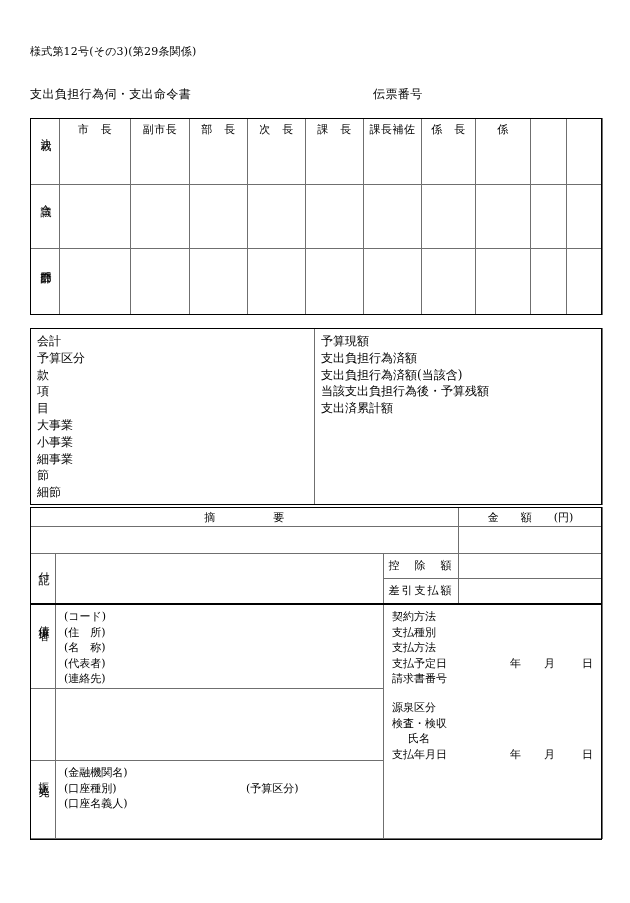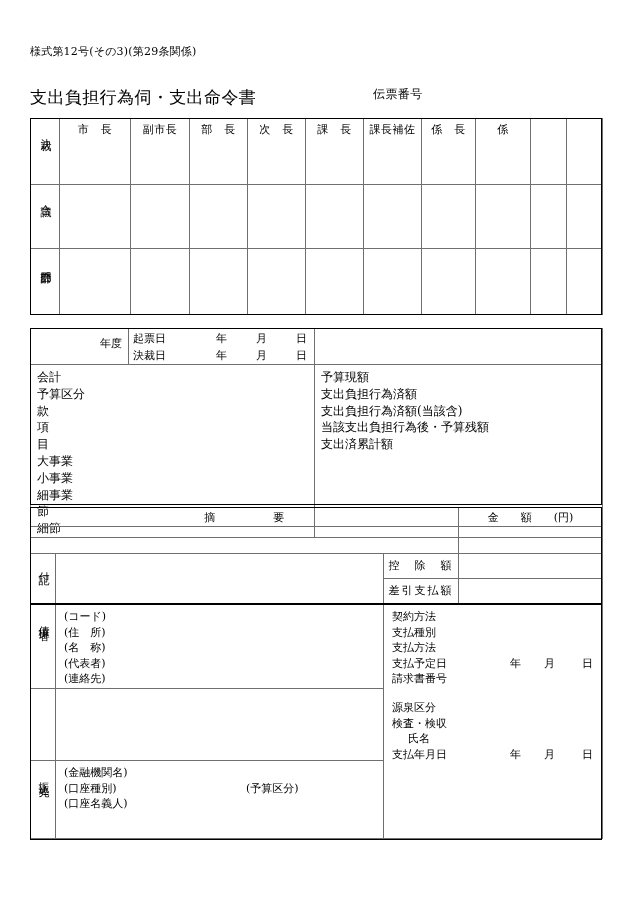--- a/index.html
+++ b/index.html
@@ -27,21 +27,21 @@
     left: 30px;
     top: 44px;
     font-size: 11px;
     letter-spacing: 0.2px;
     white-space: nowrap;
   }
   .doc-title {
     position: absolute;
     left: 30px;
     top: 86px;
-    font-size: 17px;
+    font-size: 12px;
     letter-spacing: 0.4px;
     white-space: nowrap;
   }
   .slip-no {
     position: absolute;
     left: 373px;
     top: 86px;
     font-size: 12px;
     letter-spacing: 0.4px;
     white-space: nowrap;
@@ -270,38 +270,20 @@
     </table>
   <div class="frame" style="left:30px; top:118px; width:572px; height:197px;"></div>
 
   <table class="tbl" id="budget-table">
     <colgroup>
       <col style="width:98px">
         <col style="width:186px">
         <col style="width:288px">
     </colgroup>
     <tbody>
-        <tr style="height:28px">
-      <td class="year-cell">年度</td>
-      <td class="date-cell">
-        <div class="date-line">
-          <span class="lab">起票日</span>
-          <span class="y">年</span>
-          <span class="m">月</span>
-          <span class="d">日</span>
-        </div>
-        <div class="date-line">
-          <span class="lab">決裁日</span>
-          <span class="y">年</span>
-          <span class="m">月</span>
-          <span class="d">日</span>
-        </div>
-      </td>
-      <td></td>
-    </tr>
     <tr style="height:147px">
       <td class="list-cell" colspan="2">
         <div>会計</div>
         <div>予算区分</div>
         <div>款</div>
         <div>項</div>
         <div>目</div>
         <div>大事業</div>
         <div>小事業</div>
         <div>細事業</div>

